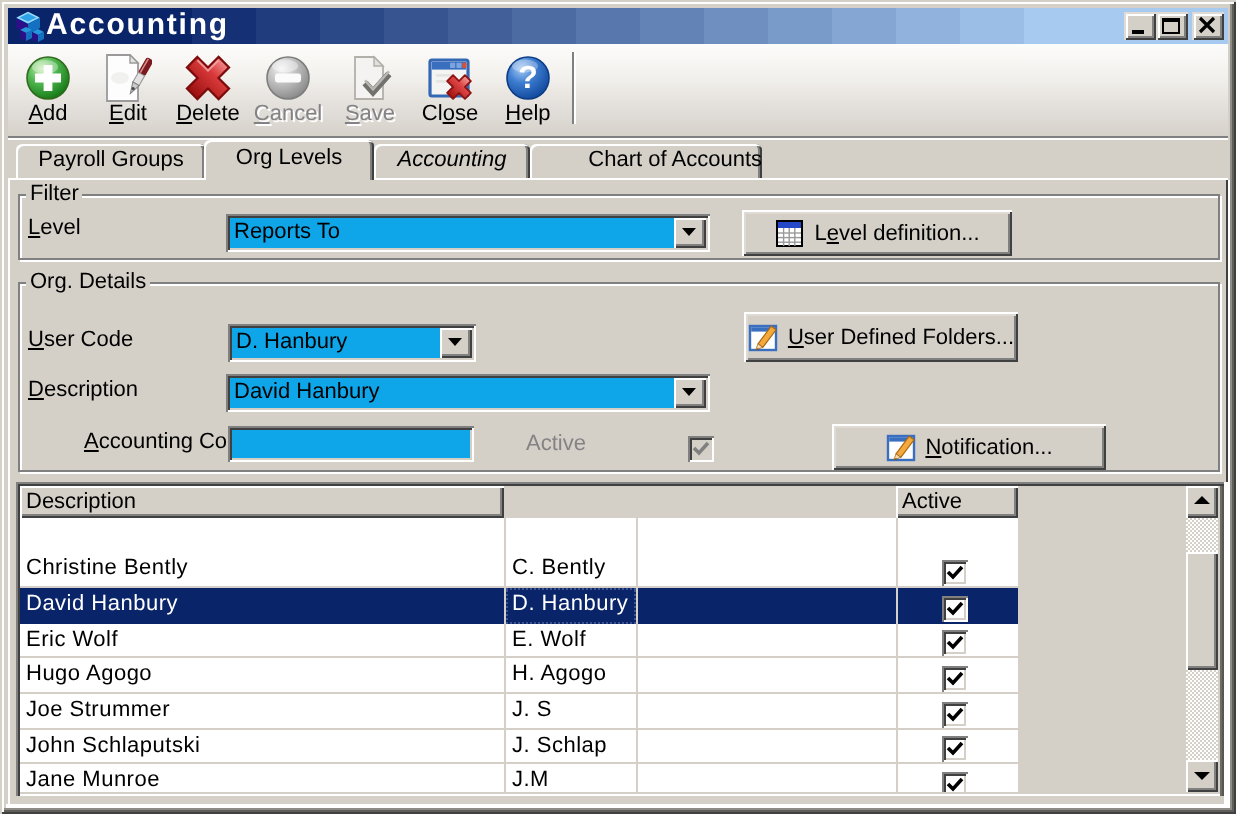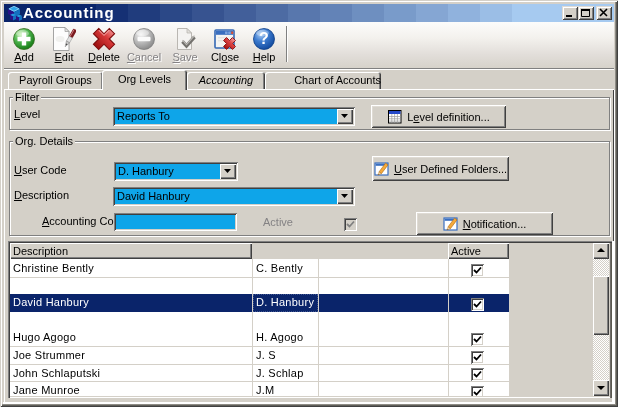--- a/index.html
+++ b/index.html
@@ -298,30 +298,37 @@
     <polygon points="5,10.9 7.4,12.7 3.9,13.9" fill="#f7dcae" stroke="#a86a1a" stroke-width="0.4"></polygon>
     <polygon points="4.9,13.1 3.9,13.9 5.6,13.6" fill="#5a3a10"></polygon>
   </svg>
   <span><u>N</u>otification...</span>
 </div>
 
 <div class="abs grid">
   <div class="hsec" style="left:2px;width:242px;">Description</div>
   <div class="hsec" style="left:440px;width:61px;">Active</div>
   <div class="rows">
-    <div class="row" style="top:1px">
+    <div class="row" style="top:17px">
         <span class="d">Christine Bently</span>
         <span class="c">C. Bently</span>
         <span class="gcheck" style="top:3.5px"><svg width="13" height="13">
             <path d="M3 6 l2.5 2.5 L10 3.5" stroke="#000" stroke-width="1.8" fill="none"></path>
           </svg></span>
       </div>
     <div class="row sel" style="top:35.2px">
         <span class="d">David Hanbury</span>
         <span class="c">D. Hanbury</span>
+        <span class="gcheck" style="top:3.5px"><svg width="13" height="13">
+            <path d="M3 6 l2.5 2.5 L10 3.5" stroke="#000" stroke-width="1.8" fill="none"></path>
+          </svg></span>
+      </div>
+    <div class="row" style="top:52.8px">
+        <span class="d">Eric Wolf</span>
+        <span class="c">E. Wolf</span>
         <span class="gcheck" style="top:3.5px"><svg width="13" height="13">
             <path d="M3 6 l2.5 2.5 L10 3.5" stroke="#000" stroke-width="1.8" fill="none"></path>
           </svg></span>
       </div>
     <div class="row" style="top:70.4px">
         <span class="d">Hugo Agogo</span>
         <span class="c">H. Agogo</span>
         <span class="gcheck" style="top:3.5px"><svg width="13" height="13">
             <path d="M3 6 l2.5 2.5 L10 3.5" stroke="#000" stroke-width="1.8" fill="none"></path>
           </svg></span>

